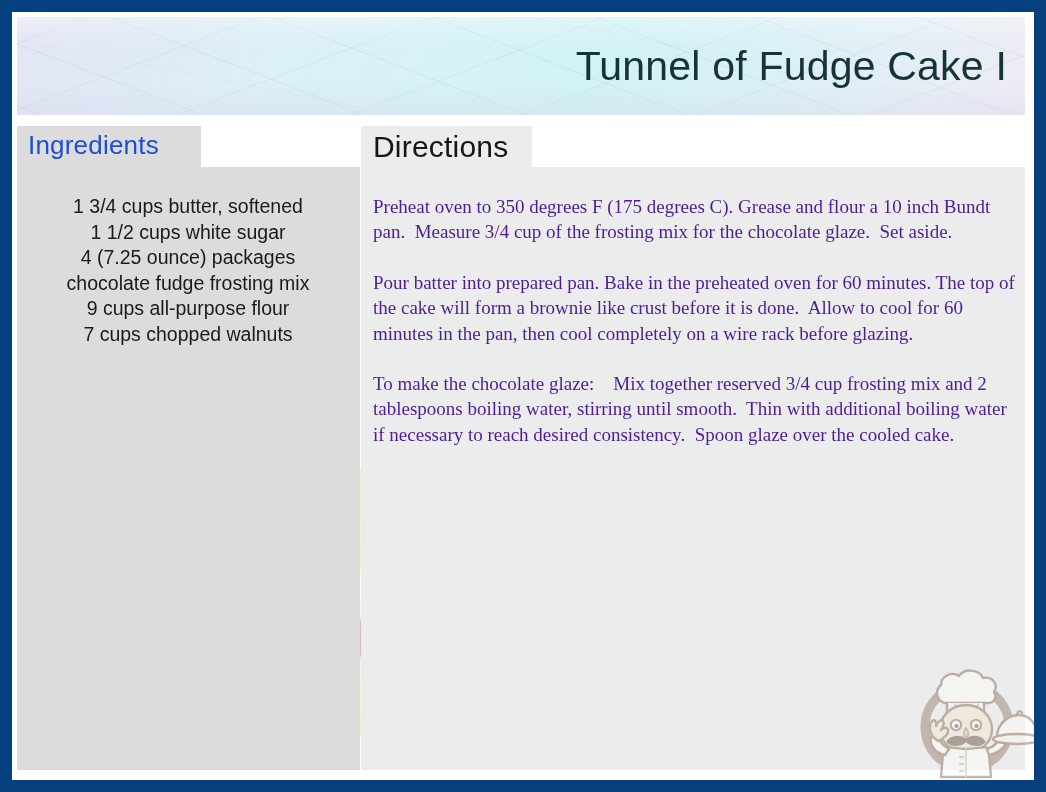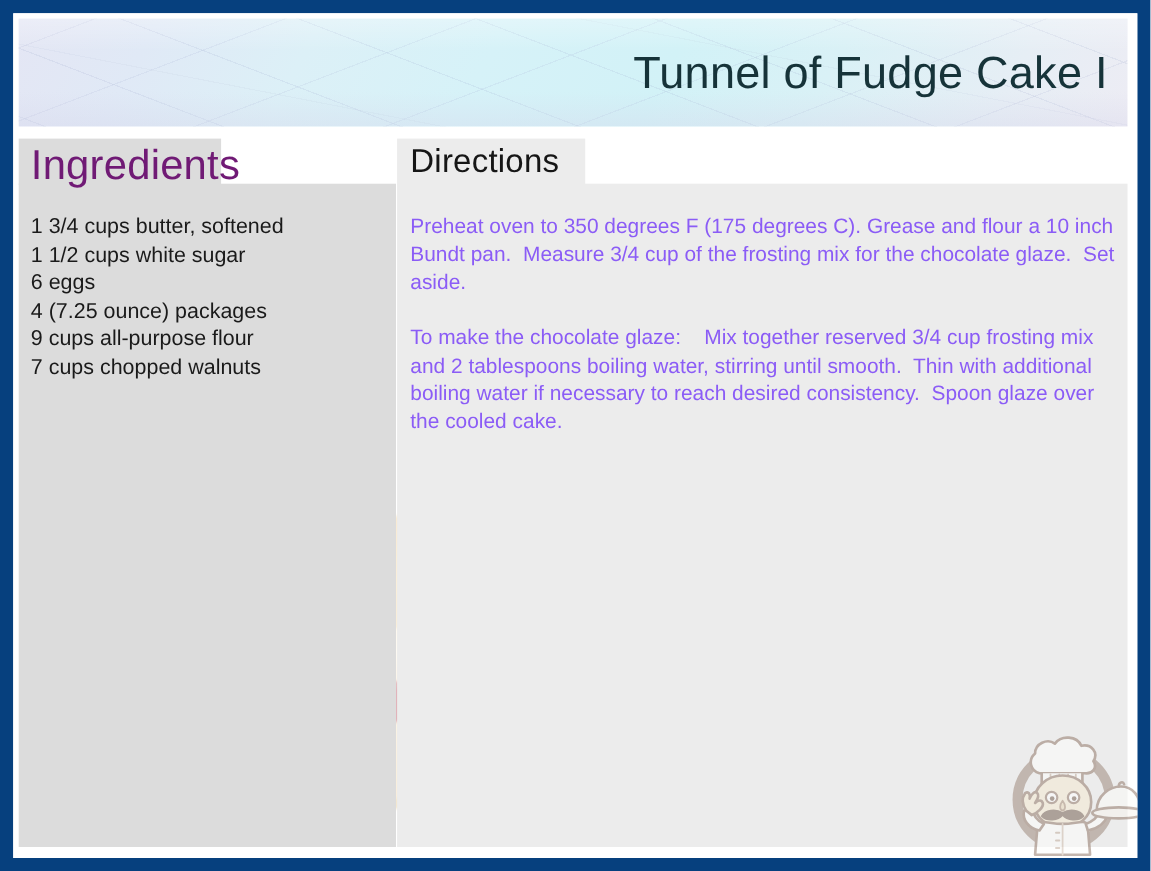--- a/index.html
+++ b/index.html
@@ -88,36 +88,37 @@
     left: 5px;
     top: 114px;
     width: 184px;
     height: 42px;
     background: #dcdcdc;
   }
   #ingredients-heading {
     position: absolute;
     left: 16px;
     top: 118px;
-    font-size: 38px;
+    font-size: 26px;
     font-weight: 400;
-    color: #701a75;
+    color: #1d4ed8;
     letter-spacing: .2px;
   }
   #ingredients-list {
     position: absolute;
     left: 16px;
     top: 182px;
     width: 320px;
     font-size: 19.5px;
     line-height: 25.6px;
     color: #1a1a1a;
   }
   #ingredients-list .ing-line {
     white-space: pre-wrap;
+    text-align: center;
   }
 
   #directions-panel {
     position: absolute;
     left: 349px;
     top: 155px;
     width: 664px;
     height: 603px;
     background: #ececec;
   }
@@ -139,21 +140,22 @@
     letter-spacing: .2px;
     text-align: right;
   }
   #directions-body {
     position: absolute;
     left: 361px;
     top: 182px;
     width: 645px;
     font-size: 19px;
     line-height: 25.4px;
-    color: #8b5cf6;
+    color: #4c1d95;
+    font-family: Liberation Serif, serif;
   }
   #directions-body p {
     margin: 0 0 25px 0;
     white-space: pre-wrap;
   }
   #directions-body p:last-child { margin-bottom: 16px; }
 
   
   #cake-watermark {
     position: absolute;
@@ -251,31 +253,32 @@
         </g>
       </g>
     </svg>
 
     <div id="ingredients-tab"></div>
     <div id="ingredients-panel"></div>
     <div id="ingredients-heading">Ingredients</div>
     <div id="ingredients-list">
         <div class="ing-line">1 3/4 cups butter, softened</div>
         <div class="ing-line">1 1/2 cups white sugar</div>
-        <div class="ing-line">6 eggs</div>
         <div class="ing-line">4 (7.25 ounce) packages</div>
+        <div class="ing-line">chocolate fudge frosting mix</div>
         <div class="ing-line">9 cups all-purpose flour</div>
         <div class="ing-line">7 cups chopped walnuts</div>
       </div>
 
     <div id="directions-tab"></div>
     <div id="directions-panel"></div>
     <div id="directions-heading">Directions</div>
     <div id="directions-body">
         <p>Preheat oven to 350 degrees F (175 degrees C). Grease and flour a 10 inch Bundt pan.  Measure 3/4 cup of the frosting mix for the chocolate glaze.  Set aside.</p>
+        <p>Pour batter into prepared pan. Bake in the preheated oven for 60 minutes. The top of the cake will form a brownie like crust before it is done.  Allow to cool for 60 minutes in the pan, then cool completely on a wire rack before glazing.</p>
         <p>To make the chocolate glaze:    Mix together reserved 3/4 cup frosting mix and 2 tablespoons boiling water, stirring until smooth.  Thin with additional boiling water if necessary to reach desired consistency.  Spoon glaze over the cooled cake.</p>
       </div>
 
     <svg id="chef-logo" viewBox="0 0 132 125" xmlns="http://www.w3.org/2000/svg">
       <g fill="none" stroke="#8a6f5e" stroke-width="2.4" stroke-linejoin="round" stroke-linecap="round">
 
         <circle cx="62" cy="70" r="42" stroke="#8a6f5e" stroke-width="9" opacity=".85"></circle>
 
         <path d="M40,46 C32,44 29,34 36,28 C36,19 47,14 54,19 C60,11 74,12 78,21 C87,19 94,27 89,35 C93,41 88,47 81,46 Z" fill="#fdfdfb" stroke="#8a6f5e"></path>
         <path d="M42,46 L42,62 L79,62 L79,46" fill="#fdfdfb" stroke="#8a6f5e"></path>

